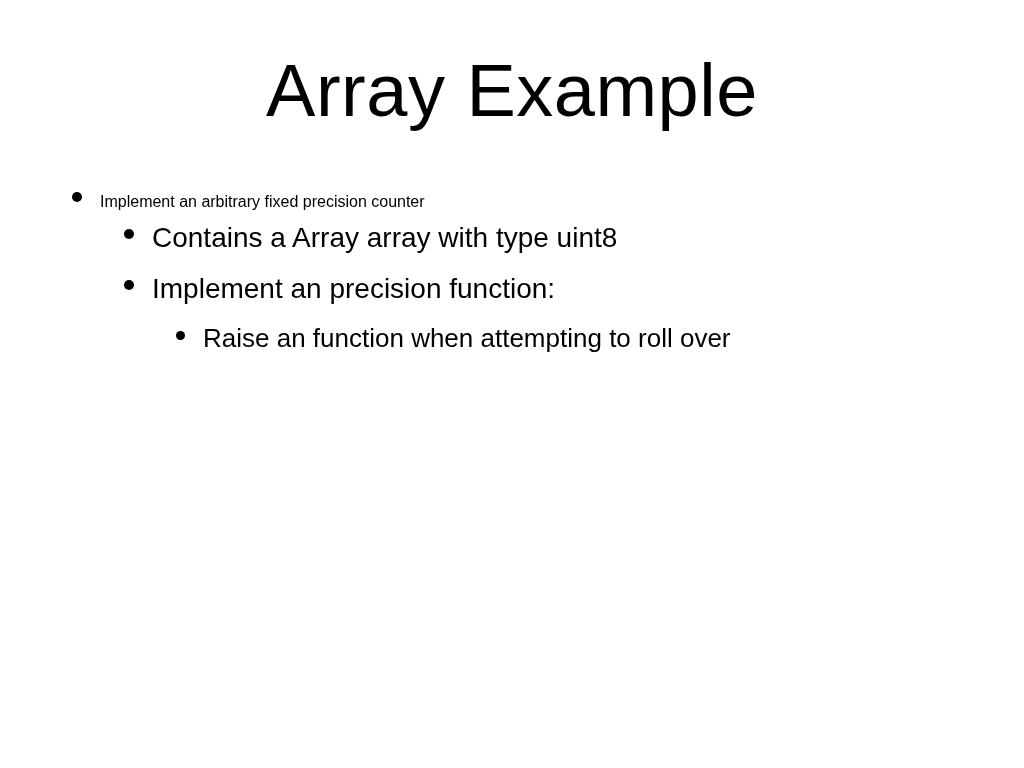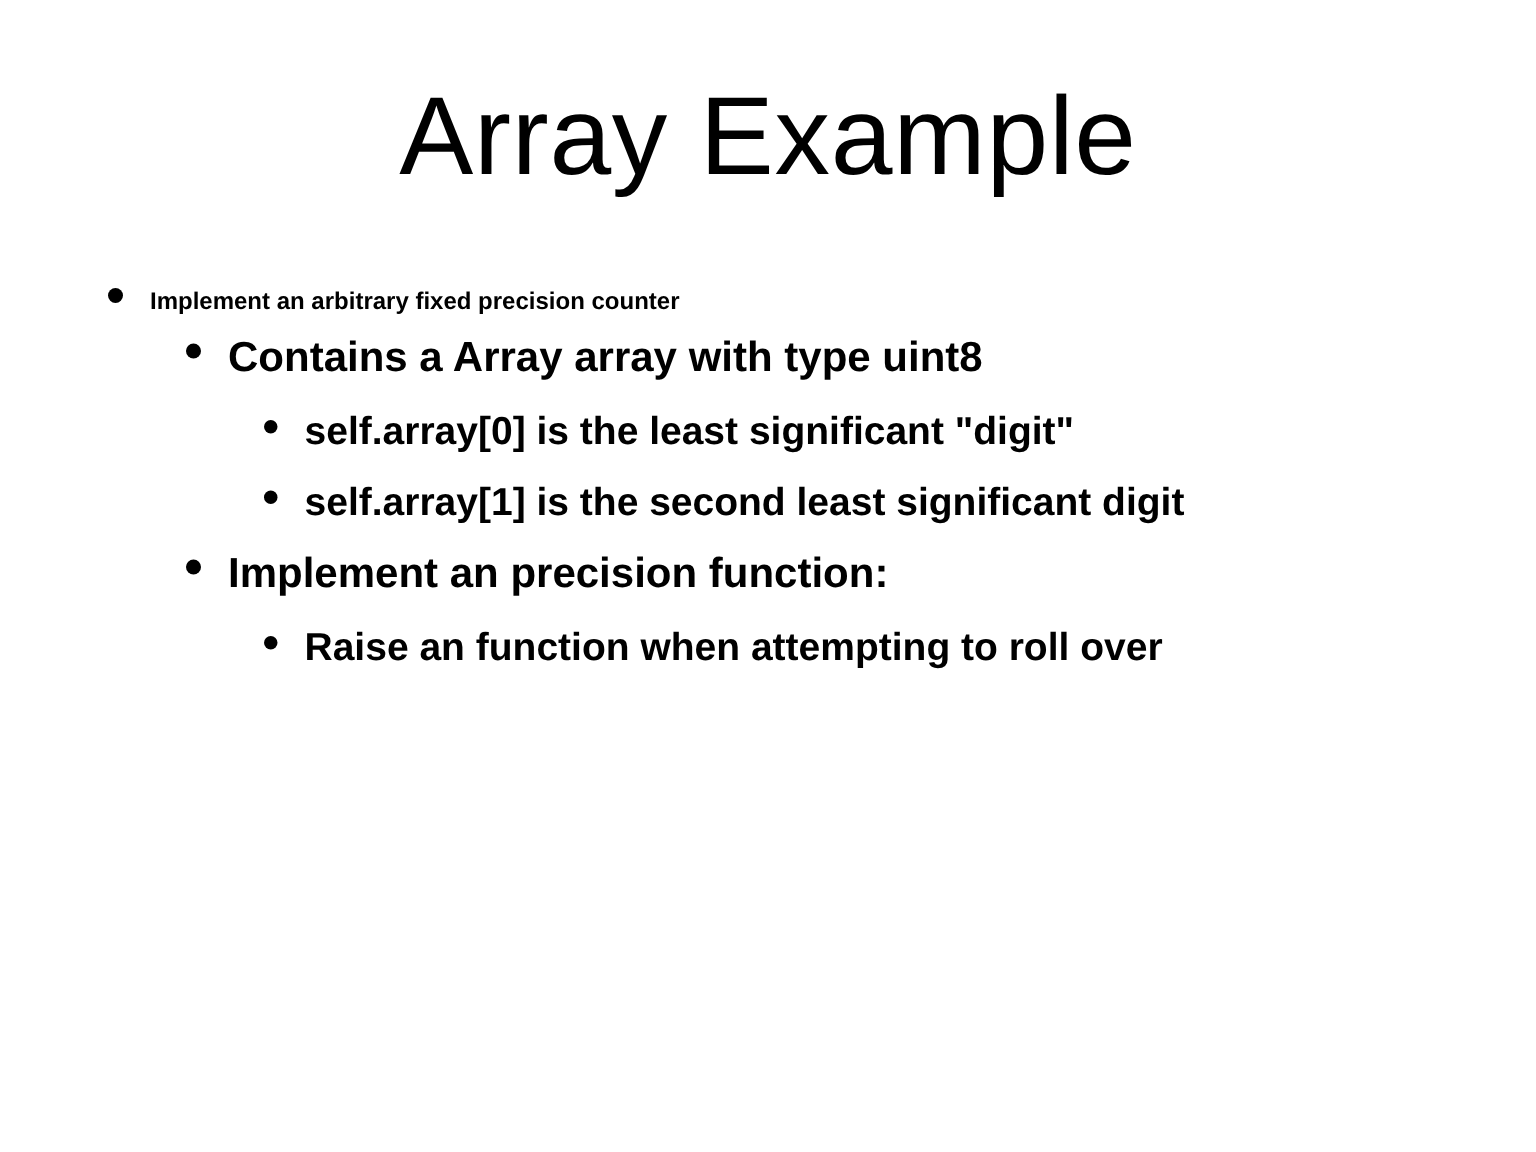--- a/index.html
+++ b/index.html
@@ -34,21 +34,20 @@
     right: 60px;
     margin: 0;
     padding: 0;
     list-style: none;
   }
   
   .bi {
     display: flex;
     align-items: flex-start;
     margin-bottom: 8px;
-    font-weight: bold;
   }
   .dot {
     width: 10px;
     height: 10px;
     border-radius: 50%;
     background: #000;
     flex: 0 0 auto;
     margin-right: 18px;
   }
   .txt {
@@ -78,30 +77,20 @@
     <li>
       <div class="bi">
         <span class="dot"></span>
         <span class="txt">Implement an arbitrary fixed precision counter</span>
       </div>
       <div class="children l2">
         <div class="bi">
           <span class="dot"></span>
           <span class="txt">Contains a Array array with type uint8</span>
         </div>
-        <div class="children l3">
-          <div class="bi">
-            <span class="dot"></span>
-            <span class="txt">self.array[0] is the least significant "digit"</span>
-          </div>
-          <div class="bi">
-            <span class="dot"></span>
-            <span class="txt">self.array[1] is the second least significant digit</span>
-          </div>
-        </div>
         <div class="bi">
           <span class="dot"></span>
           <span class="txt">Implement an precision function:</span>
         </div>
         <div class="children l3">
           <div class="bi">
             <span class="dot"></span>
             <span class="txt">Raise an function when attempting to roll over</span>
           </div>
         </div>

